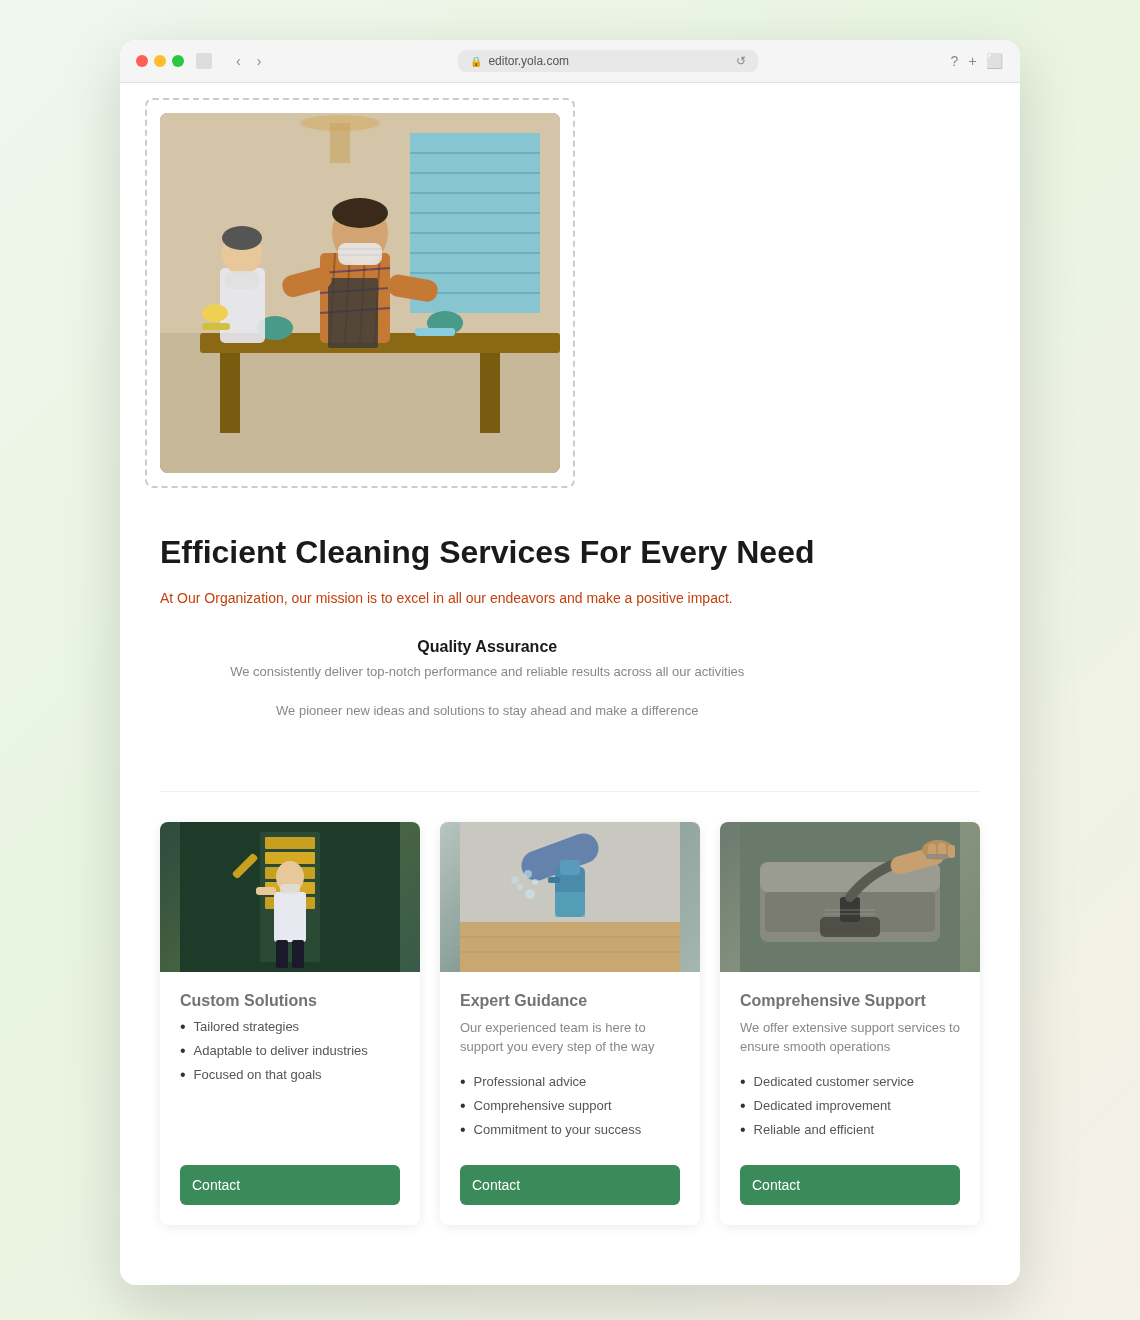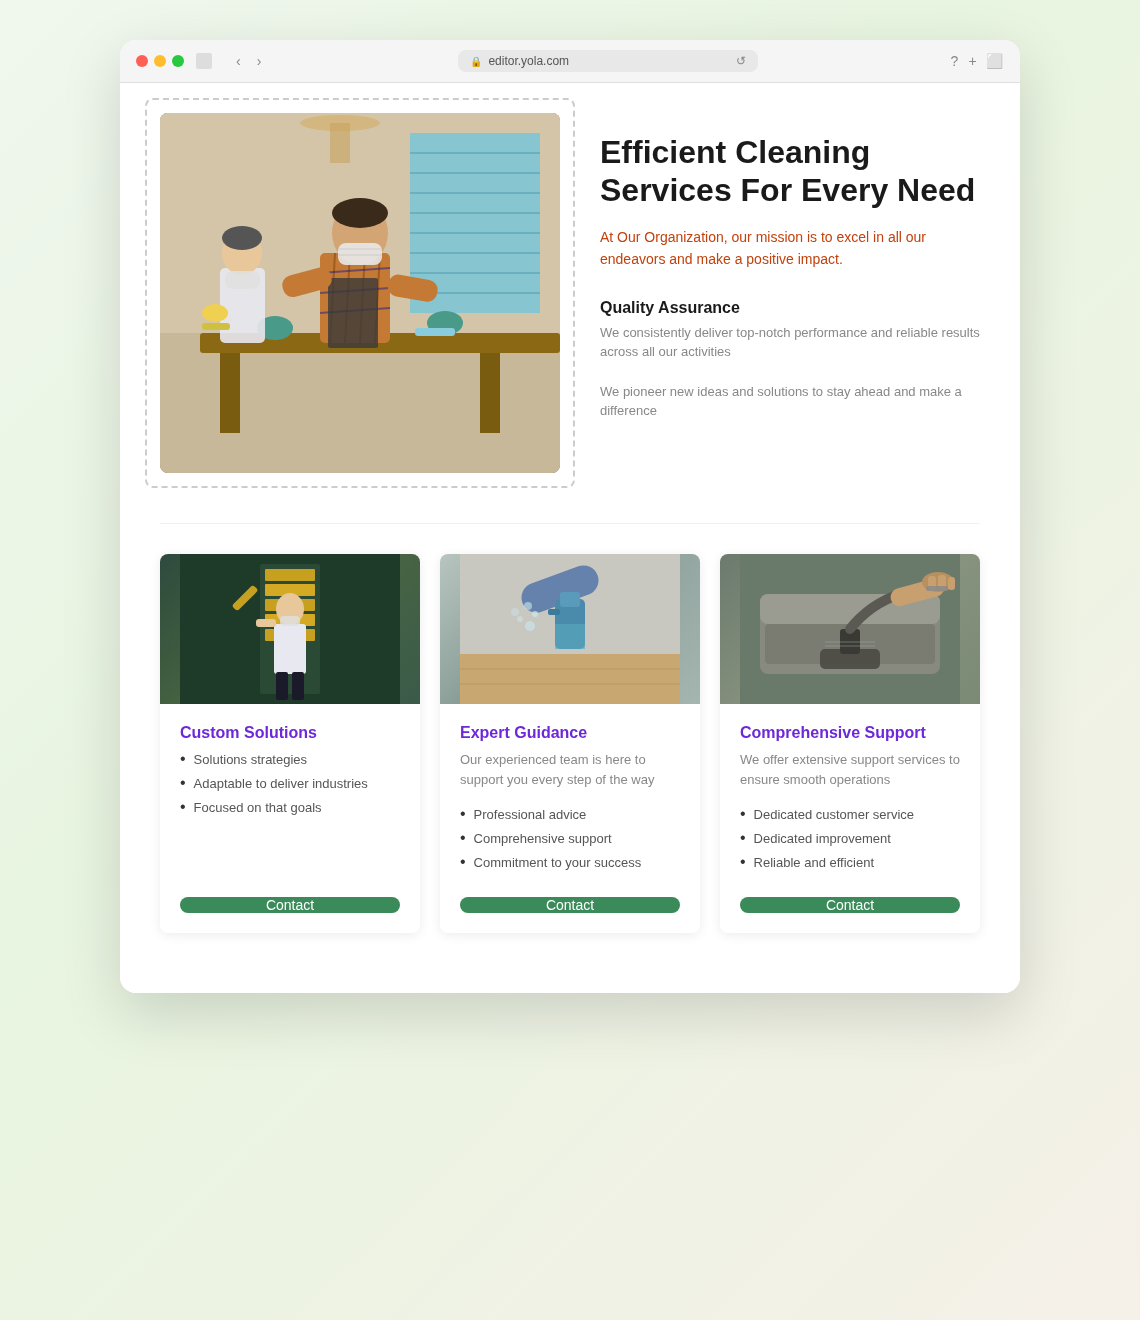--- a/index.html
+++ b/index.html
@@ -76,20 +76,21 @@
       background: #fff;
       padding: 30px 40px 60px;
     }
     
     .hero-section {
       display: flex;
       gap: 40px;
       align-items: flex-start;
       margin-bottom: 50px;
       position: relative;
+      flex-direction: column;
     }
     .hero-image-wrapper {
       position: relative;
       flex-shrink: 0;
     }
     .dashed-border {
       position: absolute;
       top: -15px;
       left: -15px;
       right: -15px;
@@ -122,20 +123,21 @@
       margin-bottom: 16px;
     }
     .hero-description {
       font-size: 14px;
       color: #c2410c;
       line-height: 1.6;
       margin-bottom: 28px;
     }
     .feature-block {
       margin-bottom: 20px;
+      text-align: center;
     }
     .feature-title {
       font-size: 16px;
       font-weight: 700;
       color: #1a1a1a;
       margin-bottom: 6px;
     }
     .feature-description {
       font-size: 13px;
       color: #888;
@@ -175,21 +177,21 @@
     }
     .card-body {
       padding: 20px;
       flex: 1;
       display: flex;
       flex-direction: column;
     }
     .card-title {
       font-size: 16px;
       font-weight: 700;
-      color: #6d28d9;
+      color: #737373;
       margin-bottom: 8px;
     }
     .card-description {
       font-size: 13px;
       color: #888;
       line-height: 1.5;
       margin-bottom: 16px;
     }
     .card-list {
       list-style: none;
@@ -207,27 +209,27 @@
     .card-list li::before {
       content: '•';
       color: #333;
       font-size: 16px;
       flex-shrink: 0;
     }
     .contact-btn {
       background: #3a8a5a;
       color: #fff;
       border: none;
-      border-radius: 16px;
-      padding: 0;
+      border-radius: 6px;
+      padding: 12px;
       width: 100%;
       font-size: 14px;
       font-weight: 500;
       cursor: pointer;
-      text-align: center;
+      text-align: left;
     }
     .separator {
       height: 1px;
       background: #f0f0f0;
       margin: 10px 0 30px;
     }
     .tab-bar {
       display: flex;
       align-items: center;
       gap: 4px;
@@ -381,21 +383,21 @@
             <rect x="96" y="118" width="12" height="28" fill="#1a1a2a" rx="2"></rect>
             <rect x="112" y="118" width="12" height="28" fill="#1a1a2a" rx="2"></rect>
 
             <rect x="100" y="62" width="20" height="10" rx="4" fill="#e0e0e0" opacity="0.8"></rect>
           </svg>
         </div>
         <div class="card-body">
           <div class="card-title">Custom Solutions</div>
           <ul class="card-list">
             <li>
-                <span>Solutions strategies</span>
+                <span>Tailored strategies</span>
               </li>
             <li>
                 <span>Adaptable to deliver industries</span>
               </li>
             <li>
                 <span>Focused on that goals</span>
               </li>
           </ul>
           <button class="contact-btn">Contact</button>
         </div>

